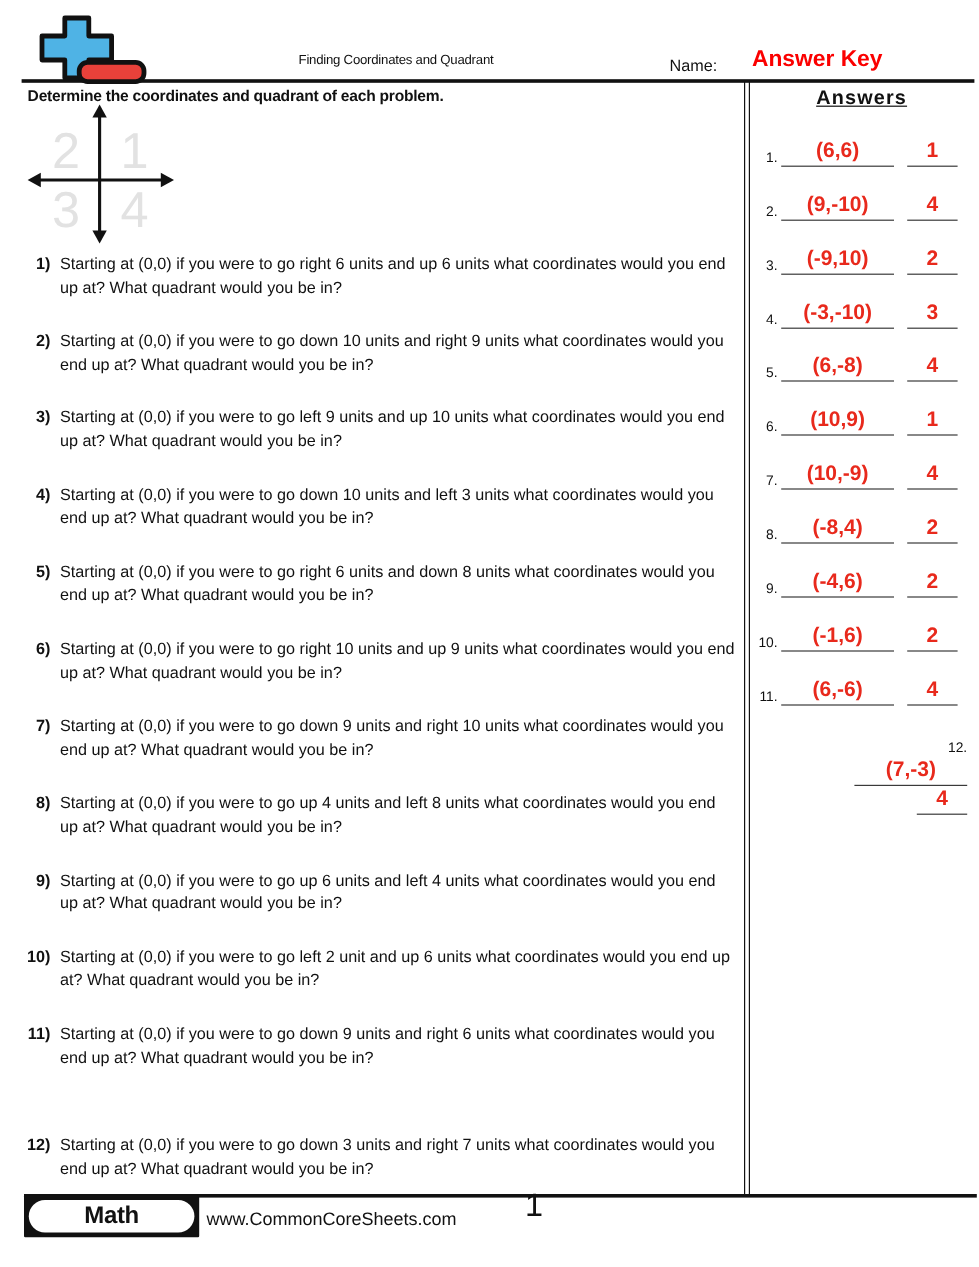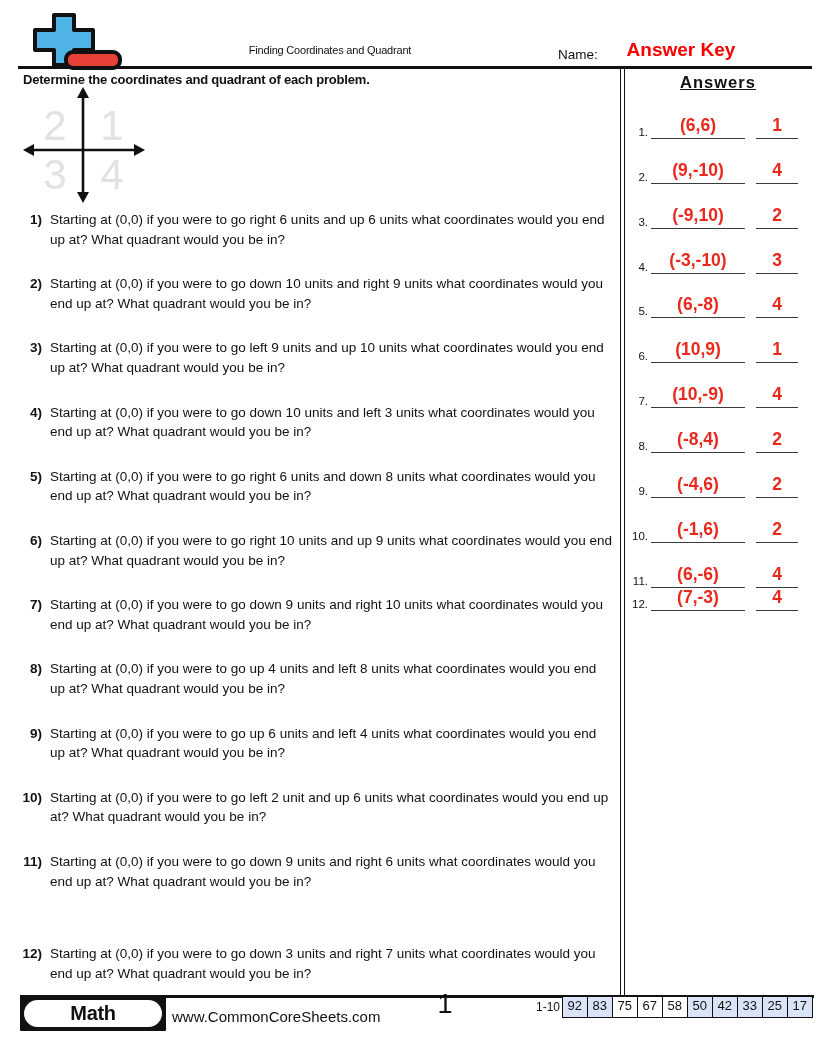--- a/index.html
+++ b/index.html
@@ -201,40 +201,27 @@
     <span class="acoords">(-1,6)</span>
     <span class="aquad">2</span>
   </div>
 
   <div class="answer-row" style="top: 553.5px;">
     <span class="anum">11.</span>
     <span class="acoords">(6,-6)</span>
     <span class="aquad">4</span>
   </div>
 
-  <div class="answer-row" style="top: 577px;">
+  <div class="answer-row" style="top: 618px; flex-direction: column;">
     <span class="anum">12.</span>
     <span class="acoords">(7,-3)</span>
     <span class="aquad">4</span>
   </div>
 </div>
 
 <div class="footer-line"></div>
 <div class="subject-badge">
   <div class="pill">Math</div>
 </div>
 <div class="website">www.CommonCoreSheets.com</div>
 <div class="page-number">1</div>
 <div class="score-table" id="score-table">
-    <div class="score-row">
-      <span class="score-label">1-10</span>
-      <span class="score-cell hl">92</span>
-      <span class="score-cell hl">83</span>
-      <span class="score-cell">75</span>
-      <span class="score-cell">67</span>
-      <span class="score-cell">58</span>
-      <span class="score-cell hl">50</span>
-      <span class="score-cell hl">42</span>
-      <span class="score-cell hl">33</span>
-      <span class="score-cell hl">25</span>
-      <span class="score-cell hl">17</span>
-    </div>
   </div>
 
 </body></html>

